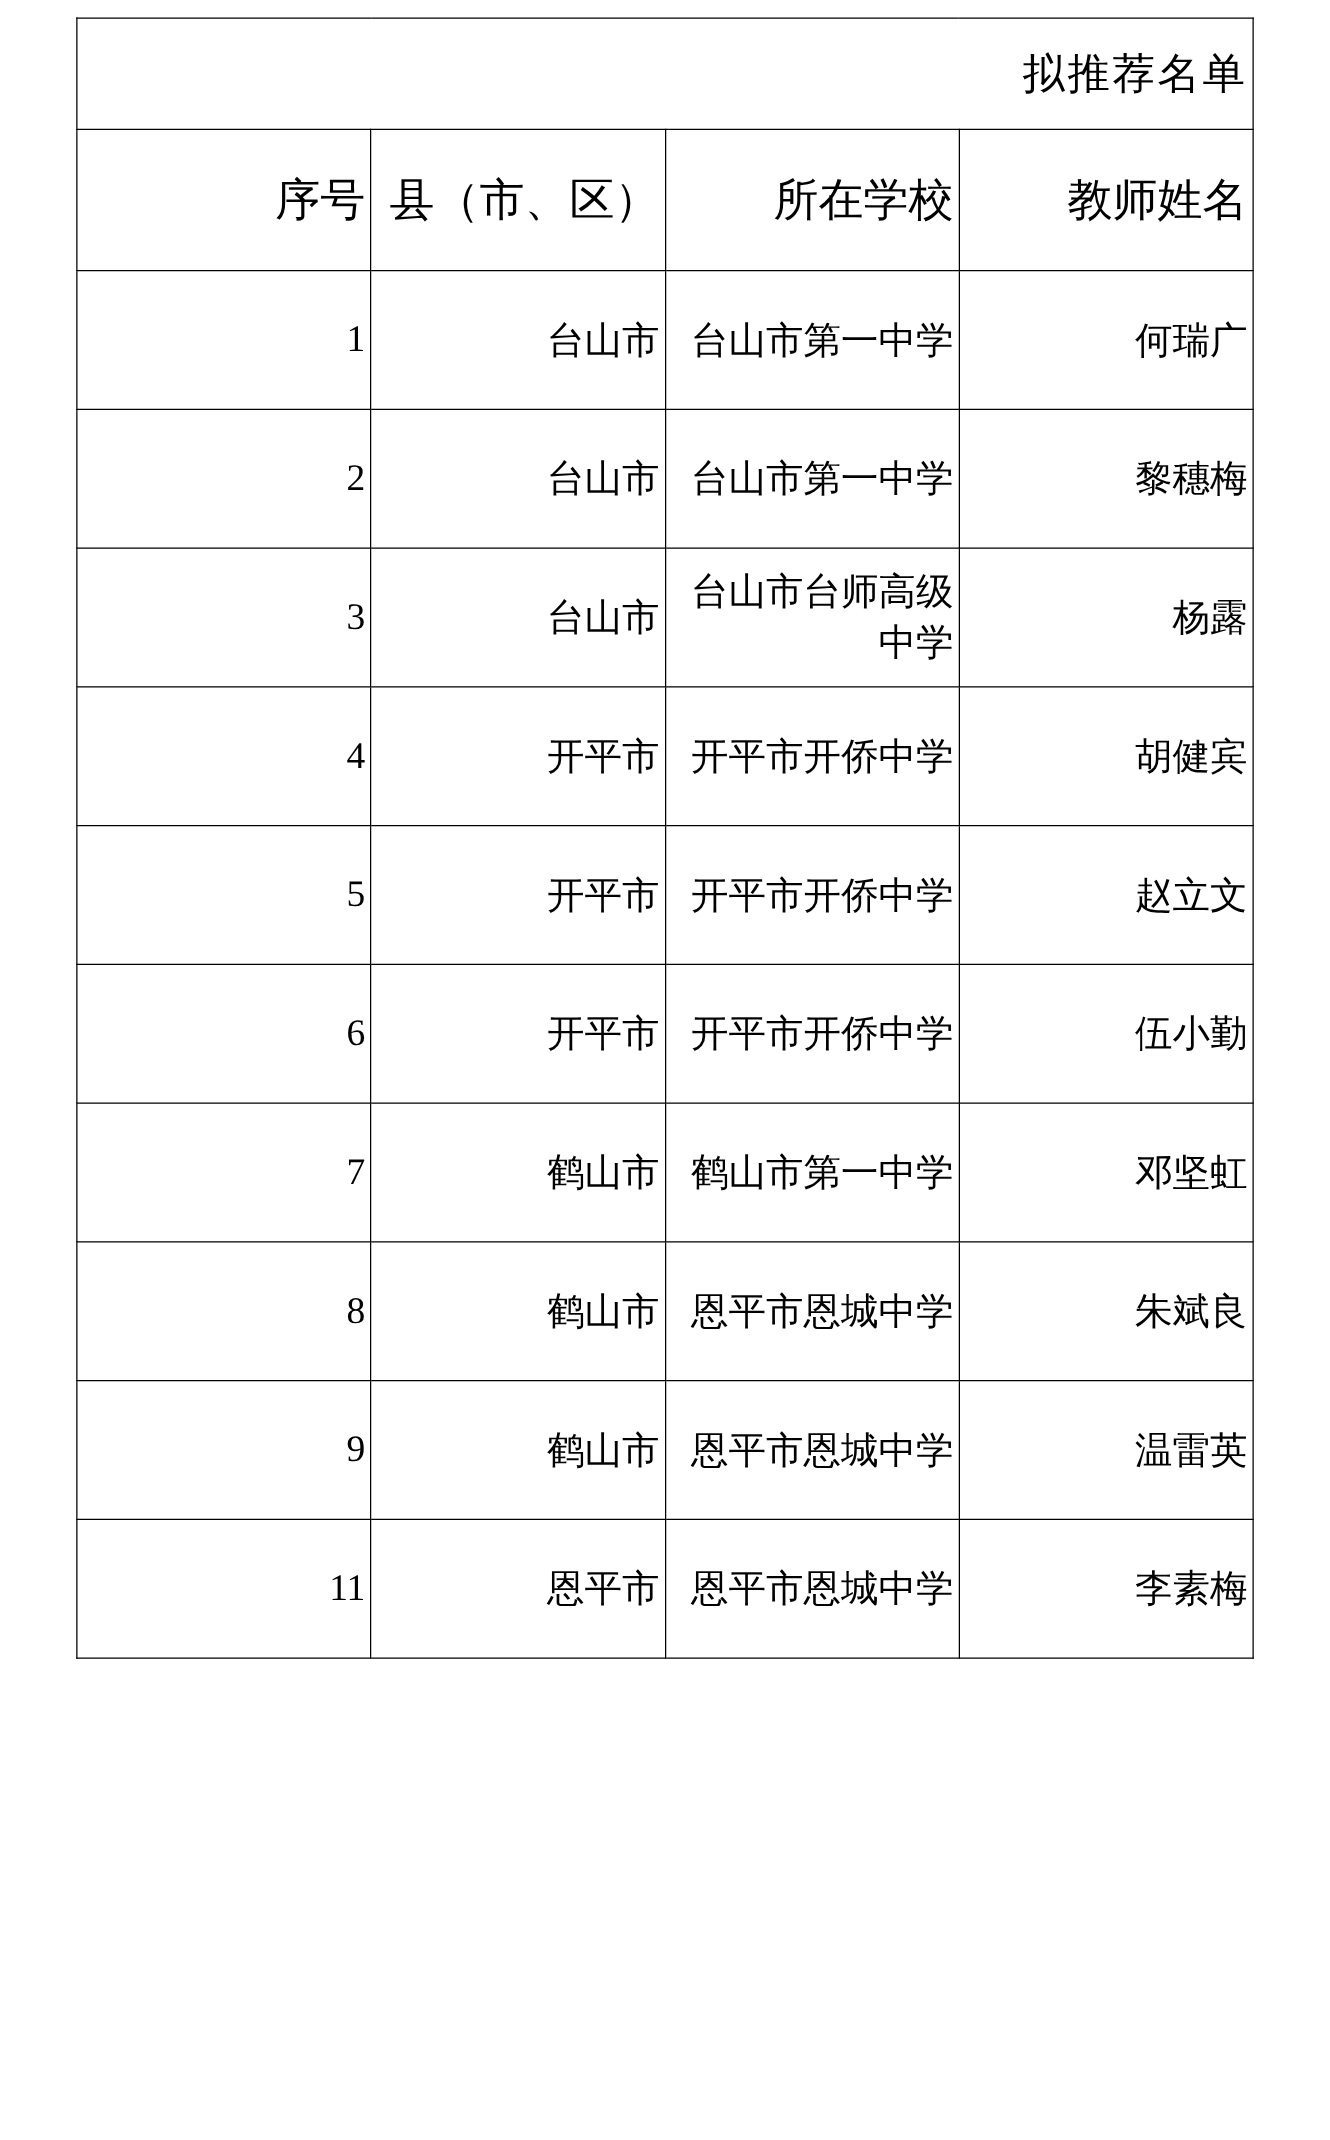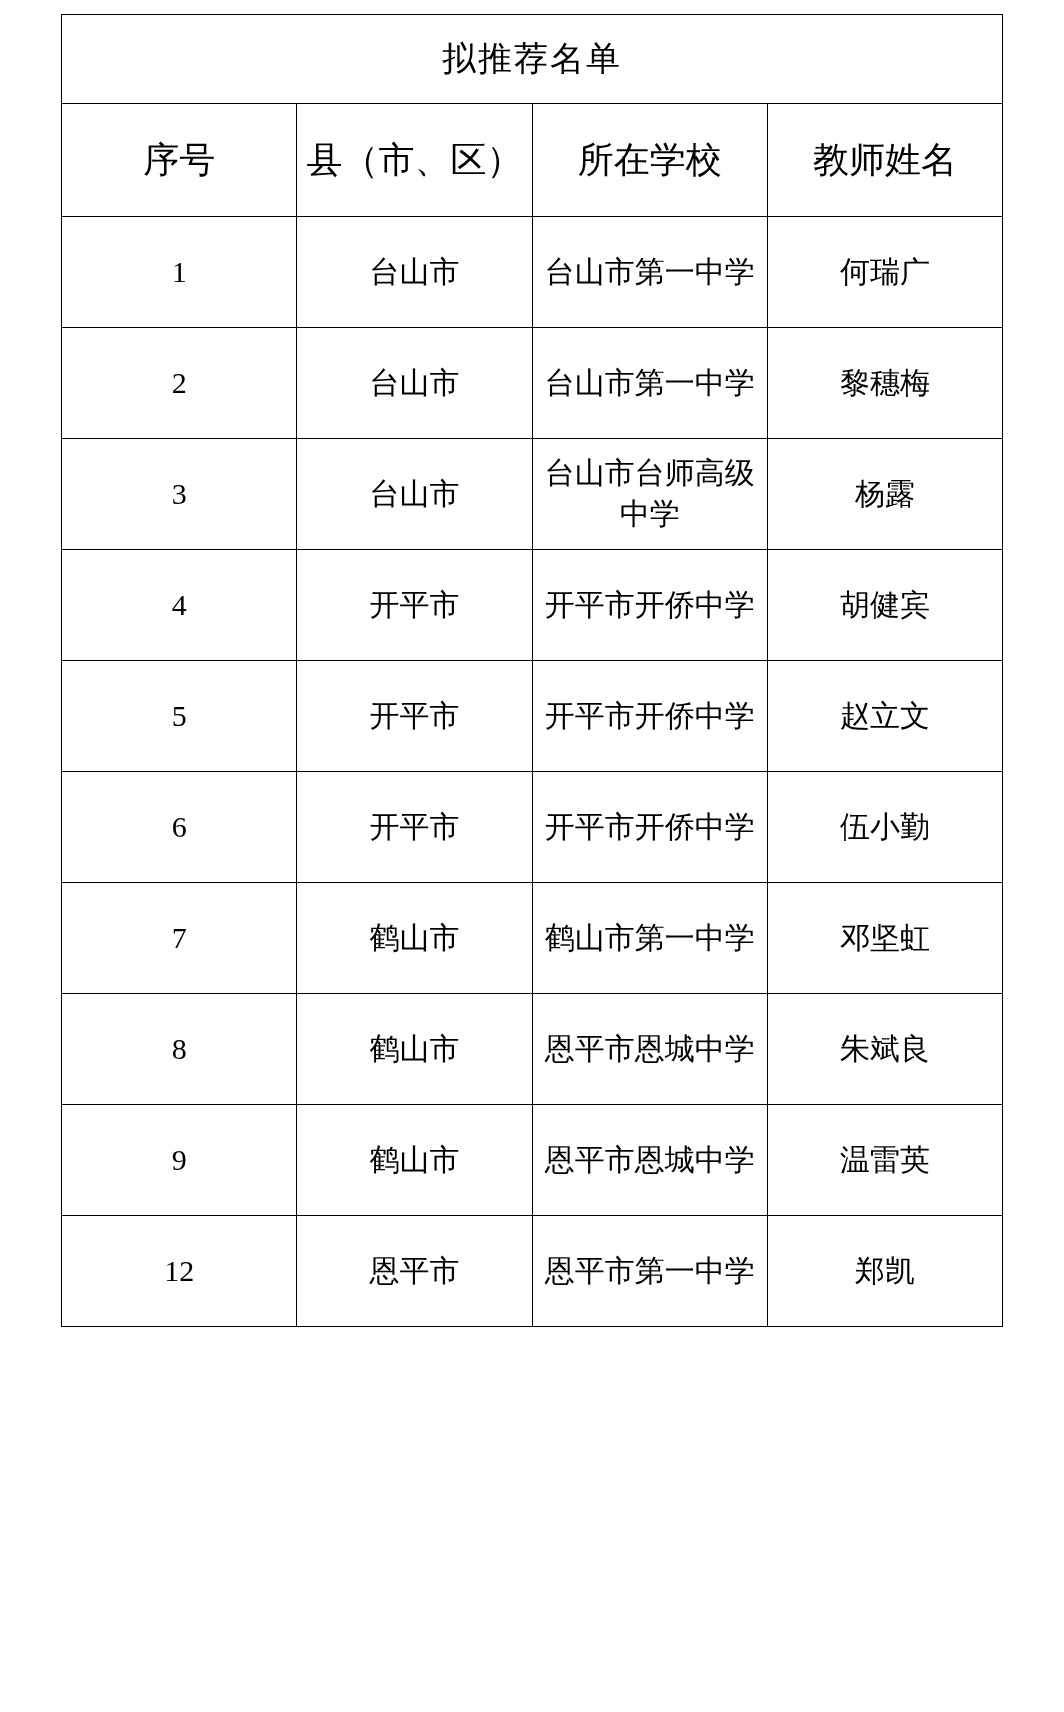--- a/index.html
+++ b/index.html
@@ -21,21 +21,21 @@
     padding: 14px 12px 0 12px;
   }
   table.list {
     border-collapse: collapse;
     width: 942px;
     margin: 0 auto;
     table-layout: fixed;
   }
   table.list td, table.list th {
     border: 1px solid #000000;
-    text-align: center;
+    text-align: right;
     vertical-align: middle;
     font-weight: normal;
     padding: 0 4px;
   }
   .title-cell {
     height: 88px;
     font-size: 34px;
     font-weight: bold;
     letter-spacing: 2px;
     font-family: "Liberation Serif", "DejaVu Serif", serif;
@@ -125,20 +125,20 @@
         <td>恩平市恩城中学</td>
         <td>朱斌良</td>
       </tr>
       <tr class="body-row">
         <td class="num">9</td>
         <td>鹤山市</td>
         <td>恩平市恩城中学</td>
         <td>温雷英</td>
       </tr>
       <tr class="body-row">
-        <td class="num">12</td>
+        <td class="num">11</td>
         <td>恩平市</td>
-        <td>恩平市第一中学</td>
-        <td>郑凯</td>
+        <td>恩平市恩城中学</td>
+        <td>李素梅</td>
       </tr>
     </tbody>
   </table>
 </div>
 
 </body></html>

